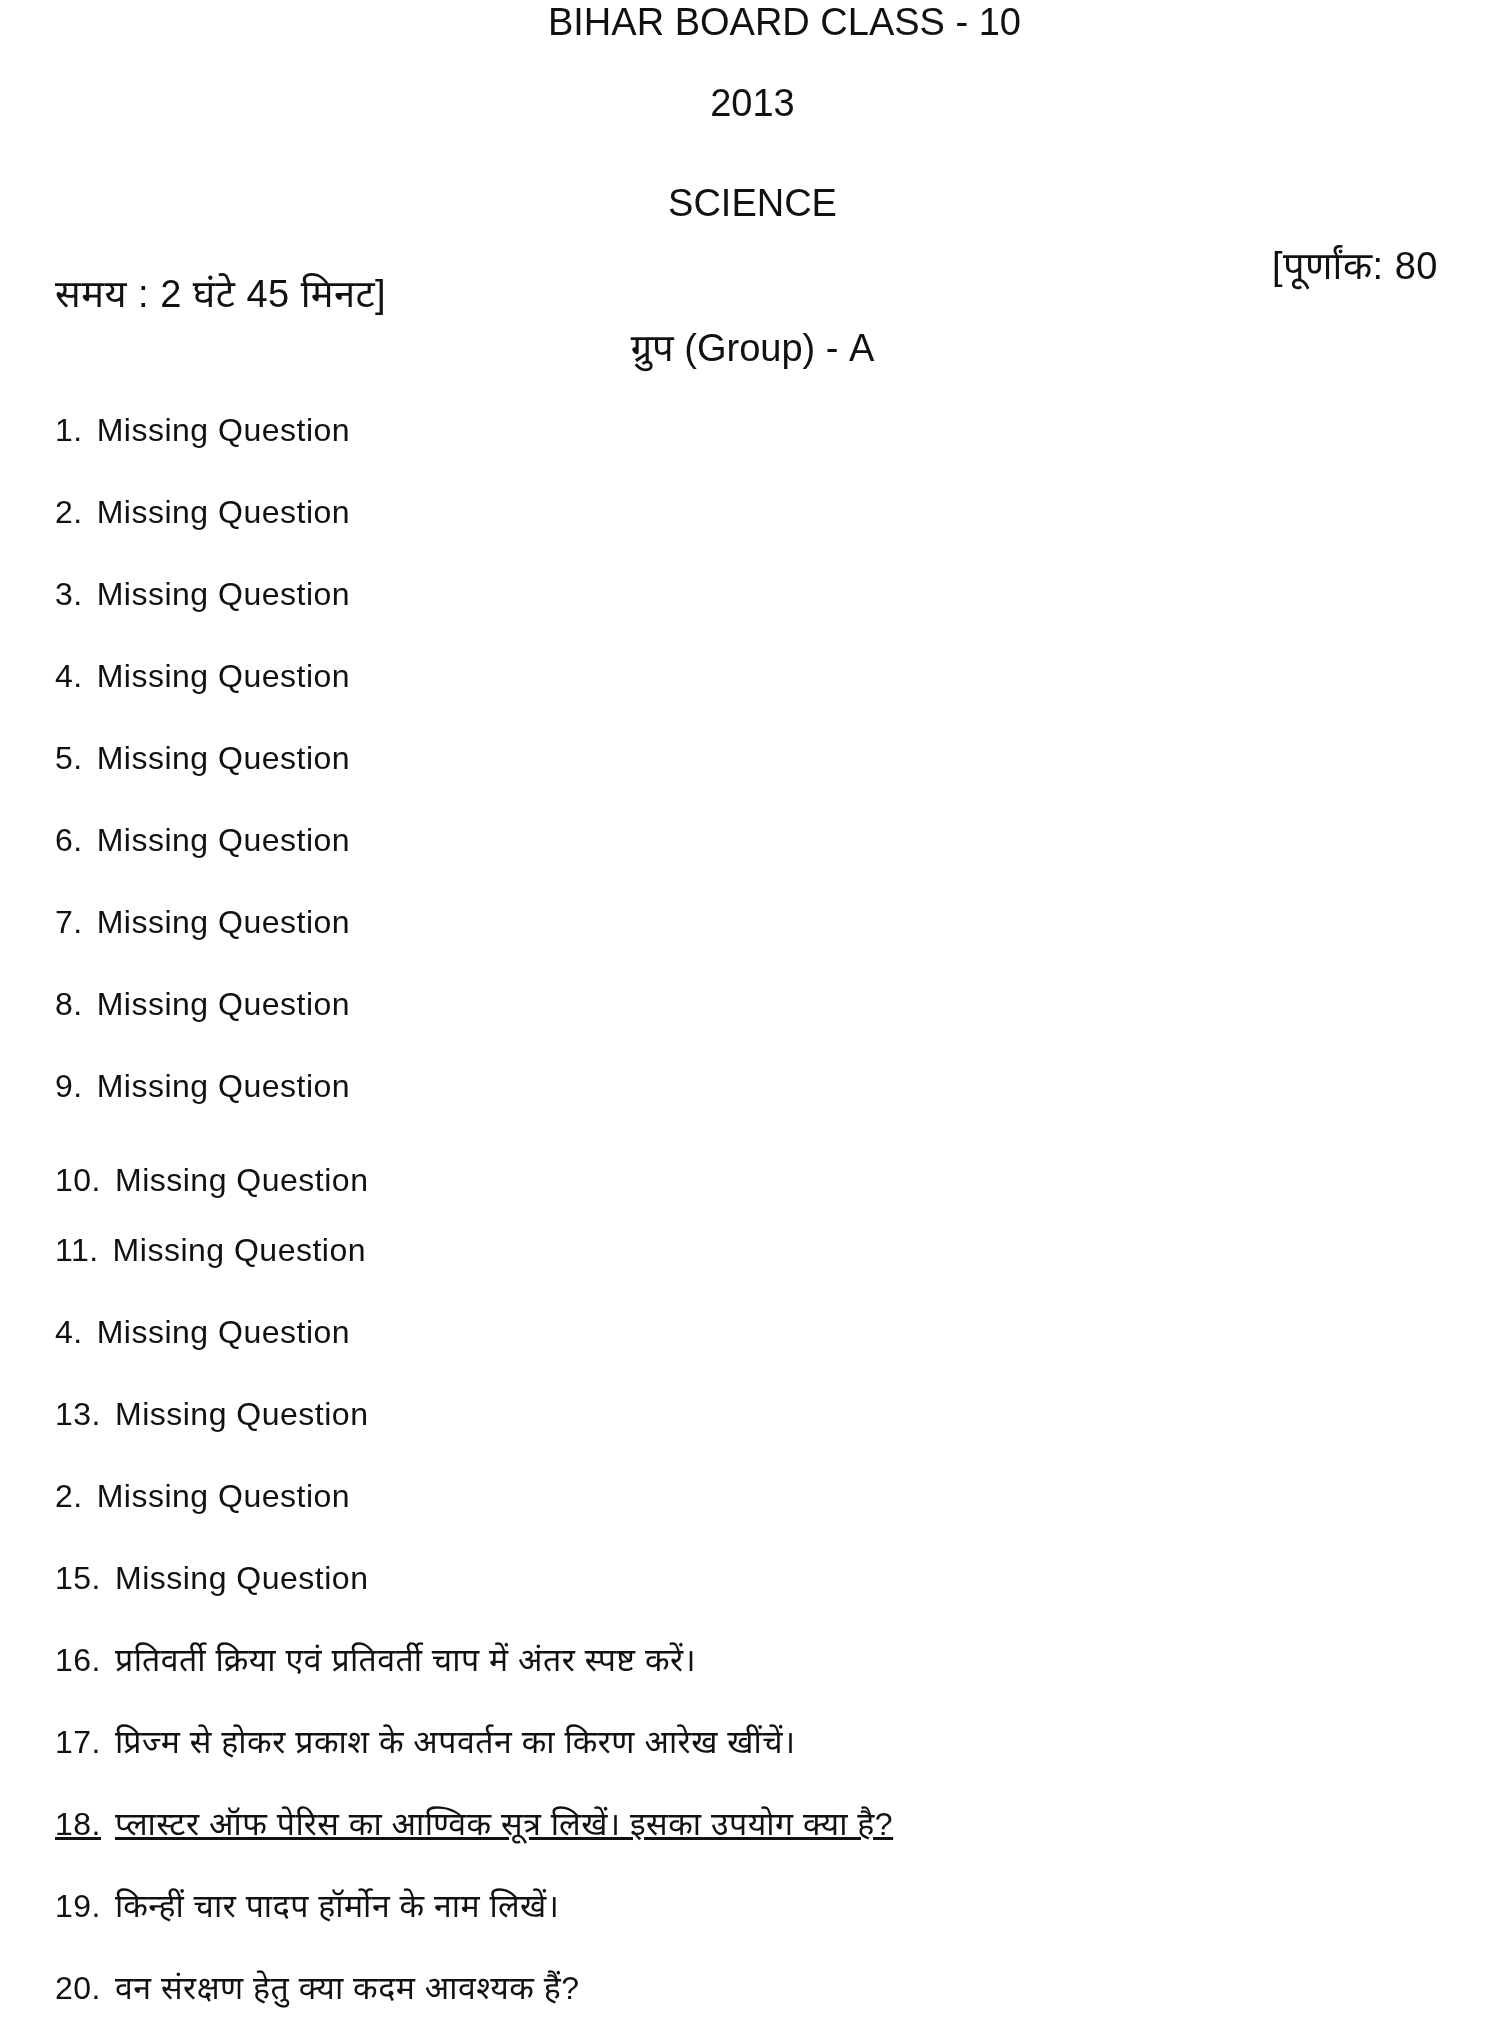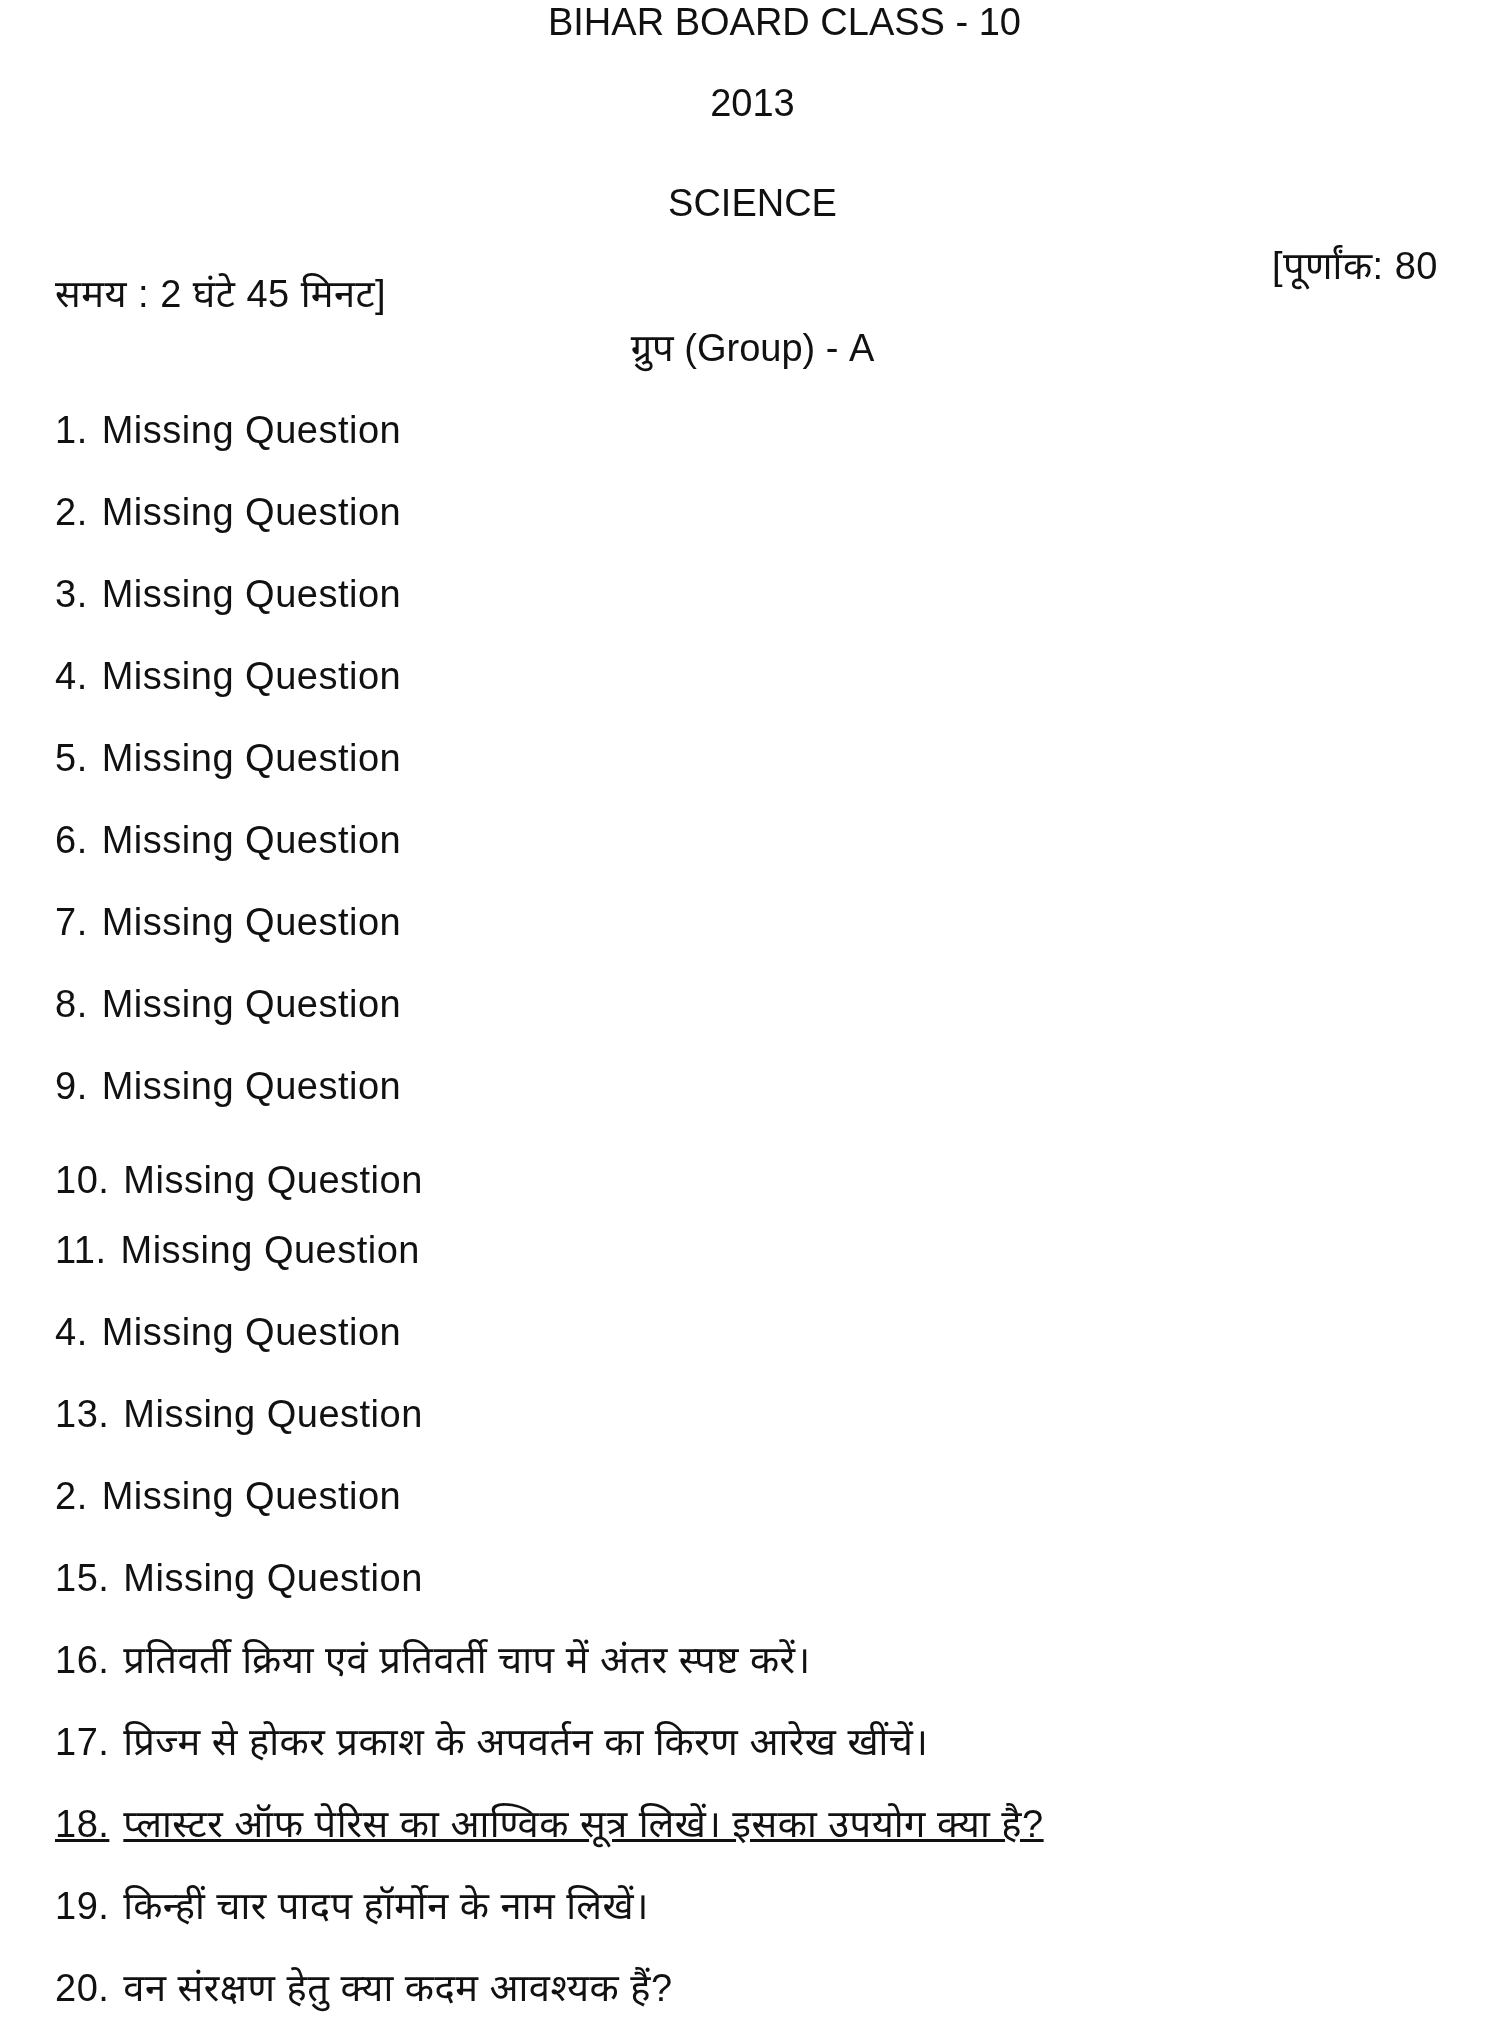--- a/index.html
+++ b/index.html
@@ -1,20 +1,20 @@
 <!DOCTYPE html>
 <html><head>
 <meta charset="utf-8">
 <style>
   html, body { margin:0; padding:0; background:#ffffff; }
   body { width:1505px; height:2034px; position:relative; overflow:hidden;
          font-family:"Liberation Sans", "DejaVu Sans", sans-serif; color:#111; }
   .center { position:absolute; left:0; width:1505px; text-align:center; font-size:38px; line-height:44px; }
   .row { position:absolute; font-size:38px; line-height:44px; white-space:nowrap; letter-spacing:0.5px; }
-  .q { position:absolute; left:55px; font-size:38px; line-height:44px; white-space:nowrap; letter-spacing:0.5px; }
+  .q { position:absolute; left:55px; font-size:32px; line-height:44px; white-space:nowrap; letter-spacing:0.5px; }
   .q .num { margin-right:14px; }
 </style>
 </head>
 <body>
 
 <div>
   <div class="center" style="top:0px;margin-left:32px;">BIHAR BOARD CLASS - 10</div>
   <div class="center" style="top:81px;">2013</div>
   <div class="center" style="top:181px;">SCIENCE</div>
   <div class="row" style="top:244px; left:55px;margin-top:28px;">समय : 2 घंटे 45 मिनट]</div>

